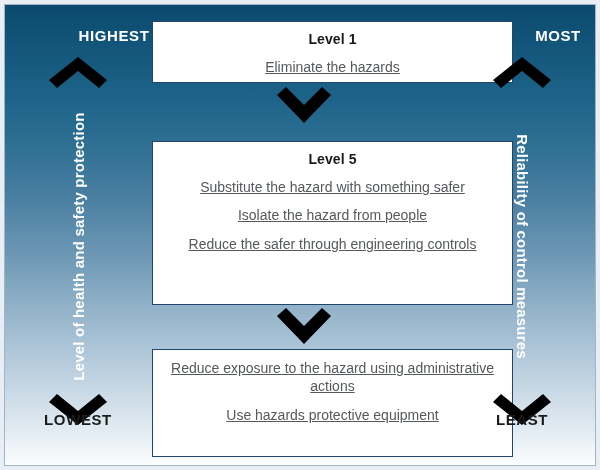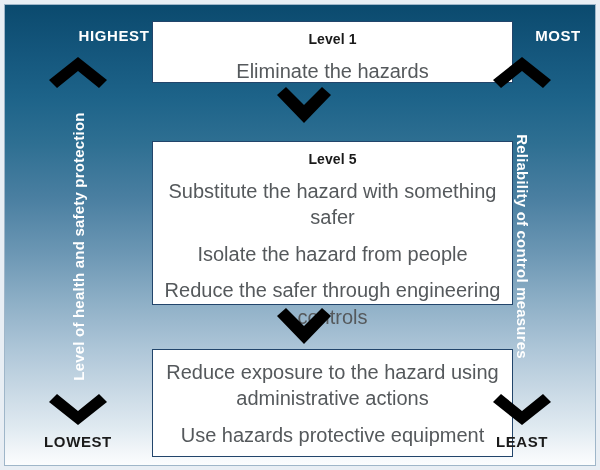--- a/index.html
+++ b/index.html
@@ -61,21 +61,21 @@
     font-size: 15px;
     font-weight: bold;
     letter-spacing: 0.6px;
   }
   .cap-top {
     top: 22px;
     color: #ffffff;
     margin-left: 36px;
   }
   .cap-bottom {
-    top: 428px;
+    top: 406px;
     color: #1b1b1b;
   }
 
   .chev {
     position: absolute;
     left: 50%;
     transform: translateX(-50%);
     width: 62px;
     height: 34px;
   }
@@ -129,24 +129,25 @@
   #box-3 { top: 344px; height: 108px; }
 
   .lv-title {
     font-size: 14px;
     font-weight: bold;
     color: #1a1a1a;
     margin-bottom: 11px;
     letter-spacing: 0.1px;
   }
   .lv-item {
-    font-size: 20px;
+    font-size: 14px;
     color: #55595c;
     line-height: 1.32;
     margin-bottom: 10px;
+    text-decoration: underline;
   }
   .lv-item:last-child { margin-bottom: 0; }
 
   .connector {
     position: absolute;
     left: 50%;
     transform: translateX(-50%);
     width: 58px;
     height: 38px;
   }

